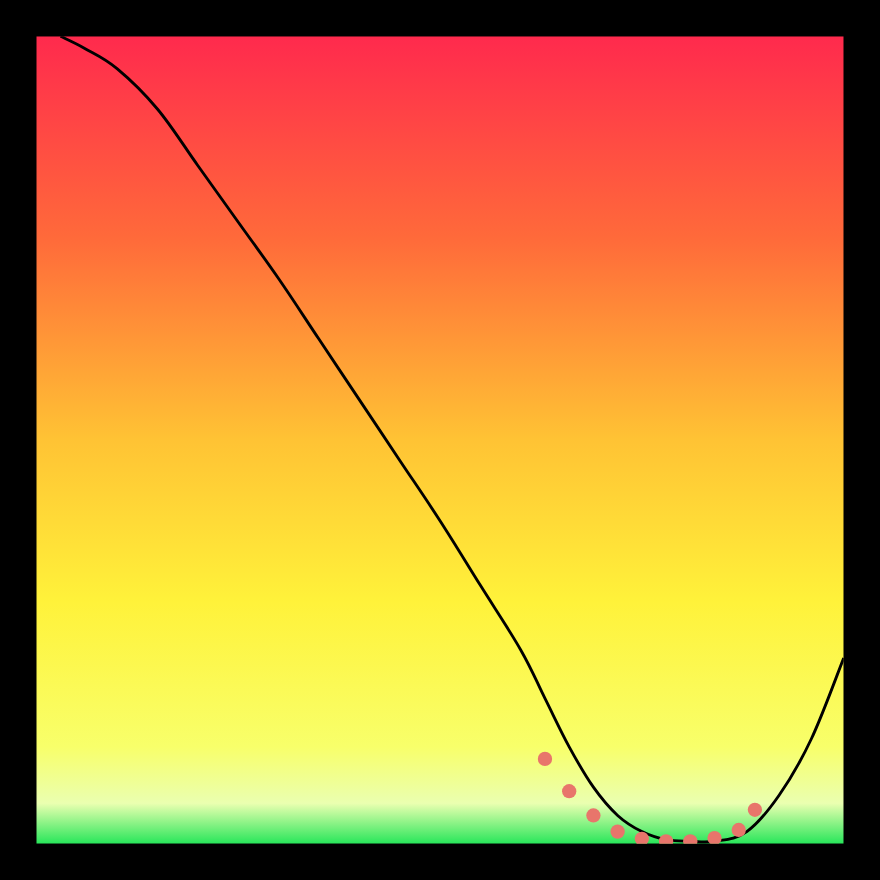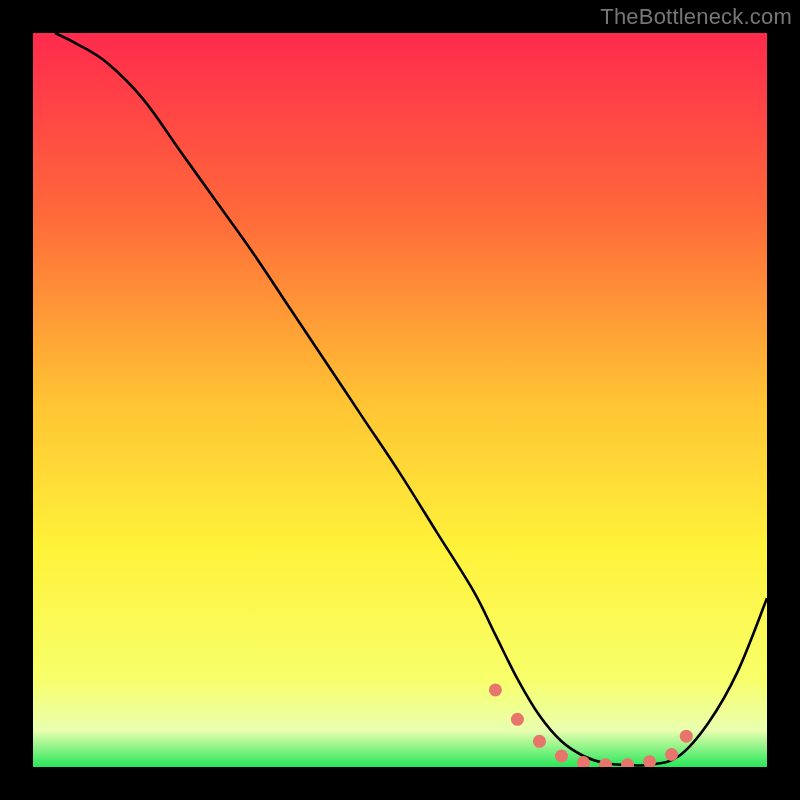--- a/index.html
+++ b/index.html
@@ -35,21 +35,20 @@
   }
   svg {
     display: block;
   }
 </style>
 </head>
 <body>
 
 <div class="frame">
 
-  <div class="watermark">TheBottleneck.com</div>
 
   <div class="plot-area">
     <svg id="chart-svg" width="734" height="734" viewBox="0 0 734 734">
       <defs>
         <linearGradient id="bg-grad" x1="0" y1="0" x2="0" y2="1">
             <stop offset="0%" stop-color="#ff2a4d"></stop>
             <stop offset="25%" stop-color="#ff6a3a"></stop>
             <stop offset="50%" stop-color="#ffc334"></stop>
             <stop offset="70%" stop-color="#fff23a"></stop>
             <stop offset="88%" stop-color="#f8ff6a"></stop>

